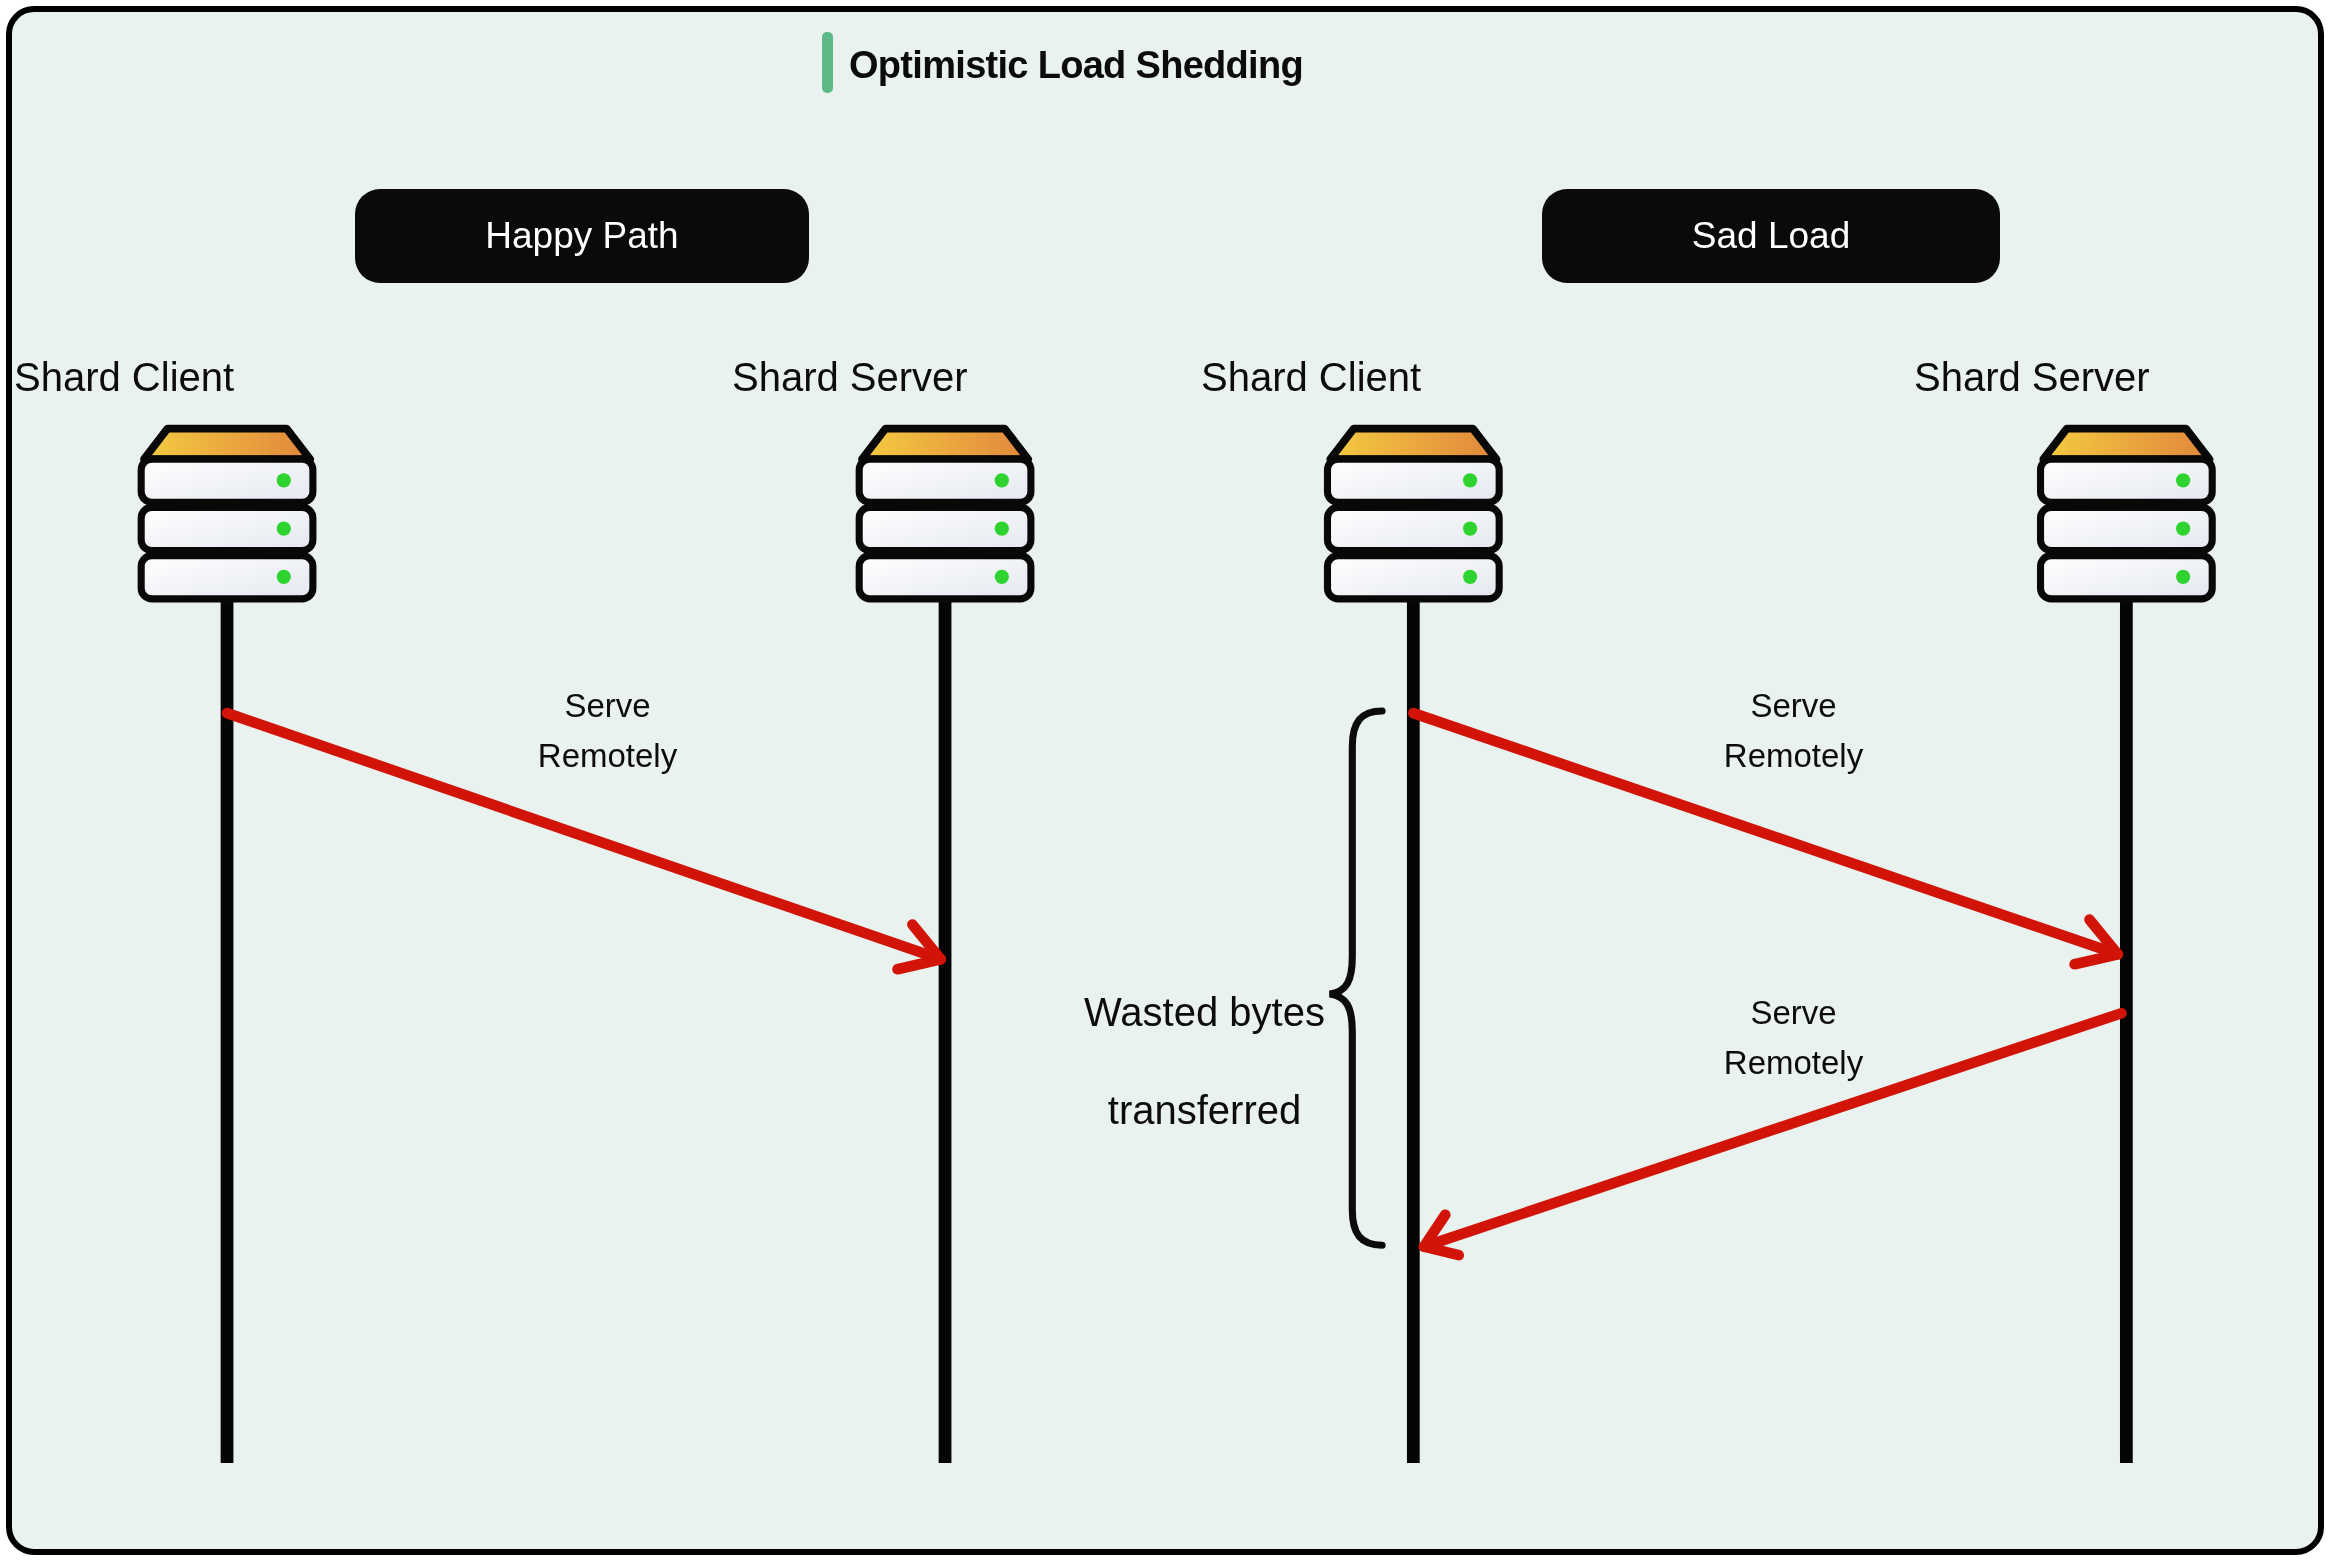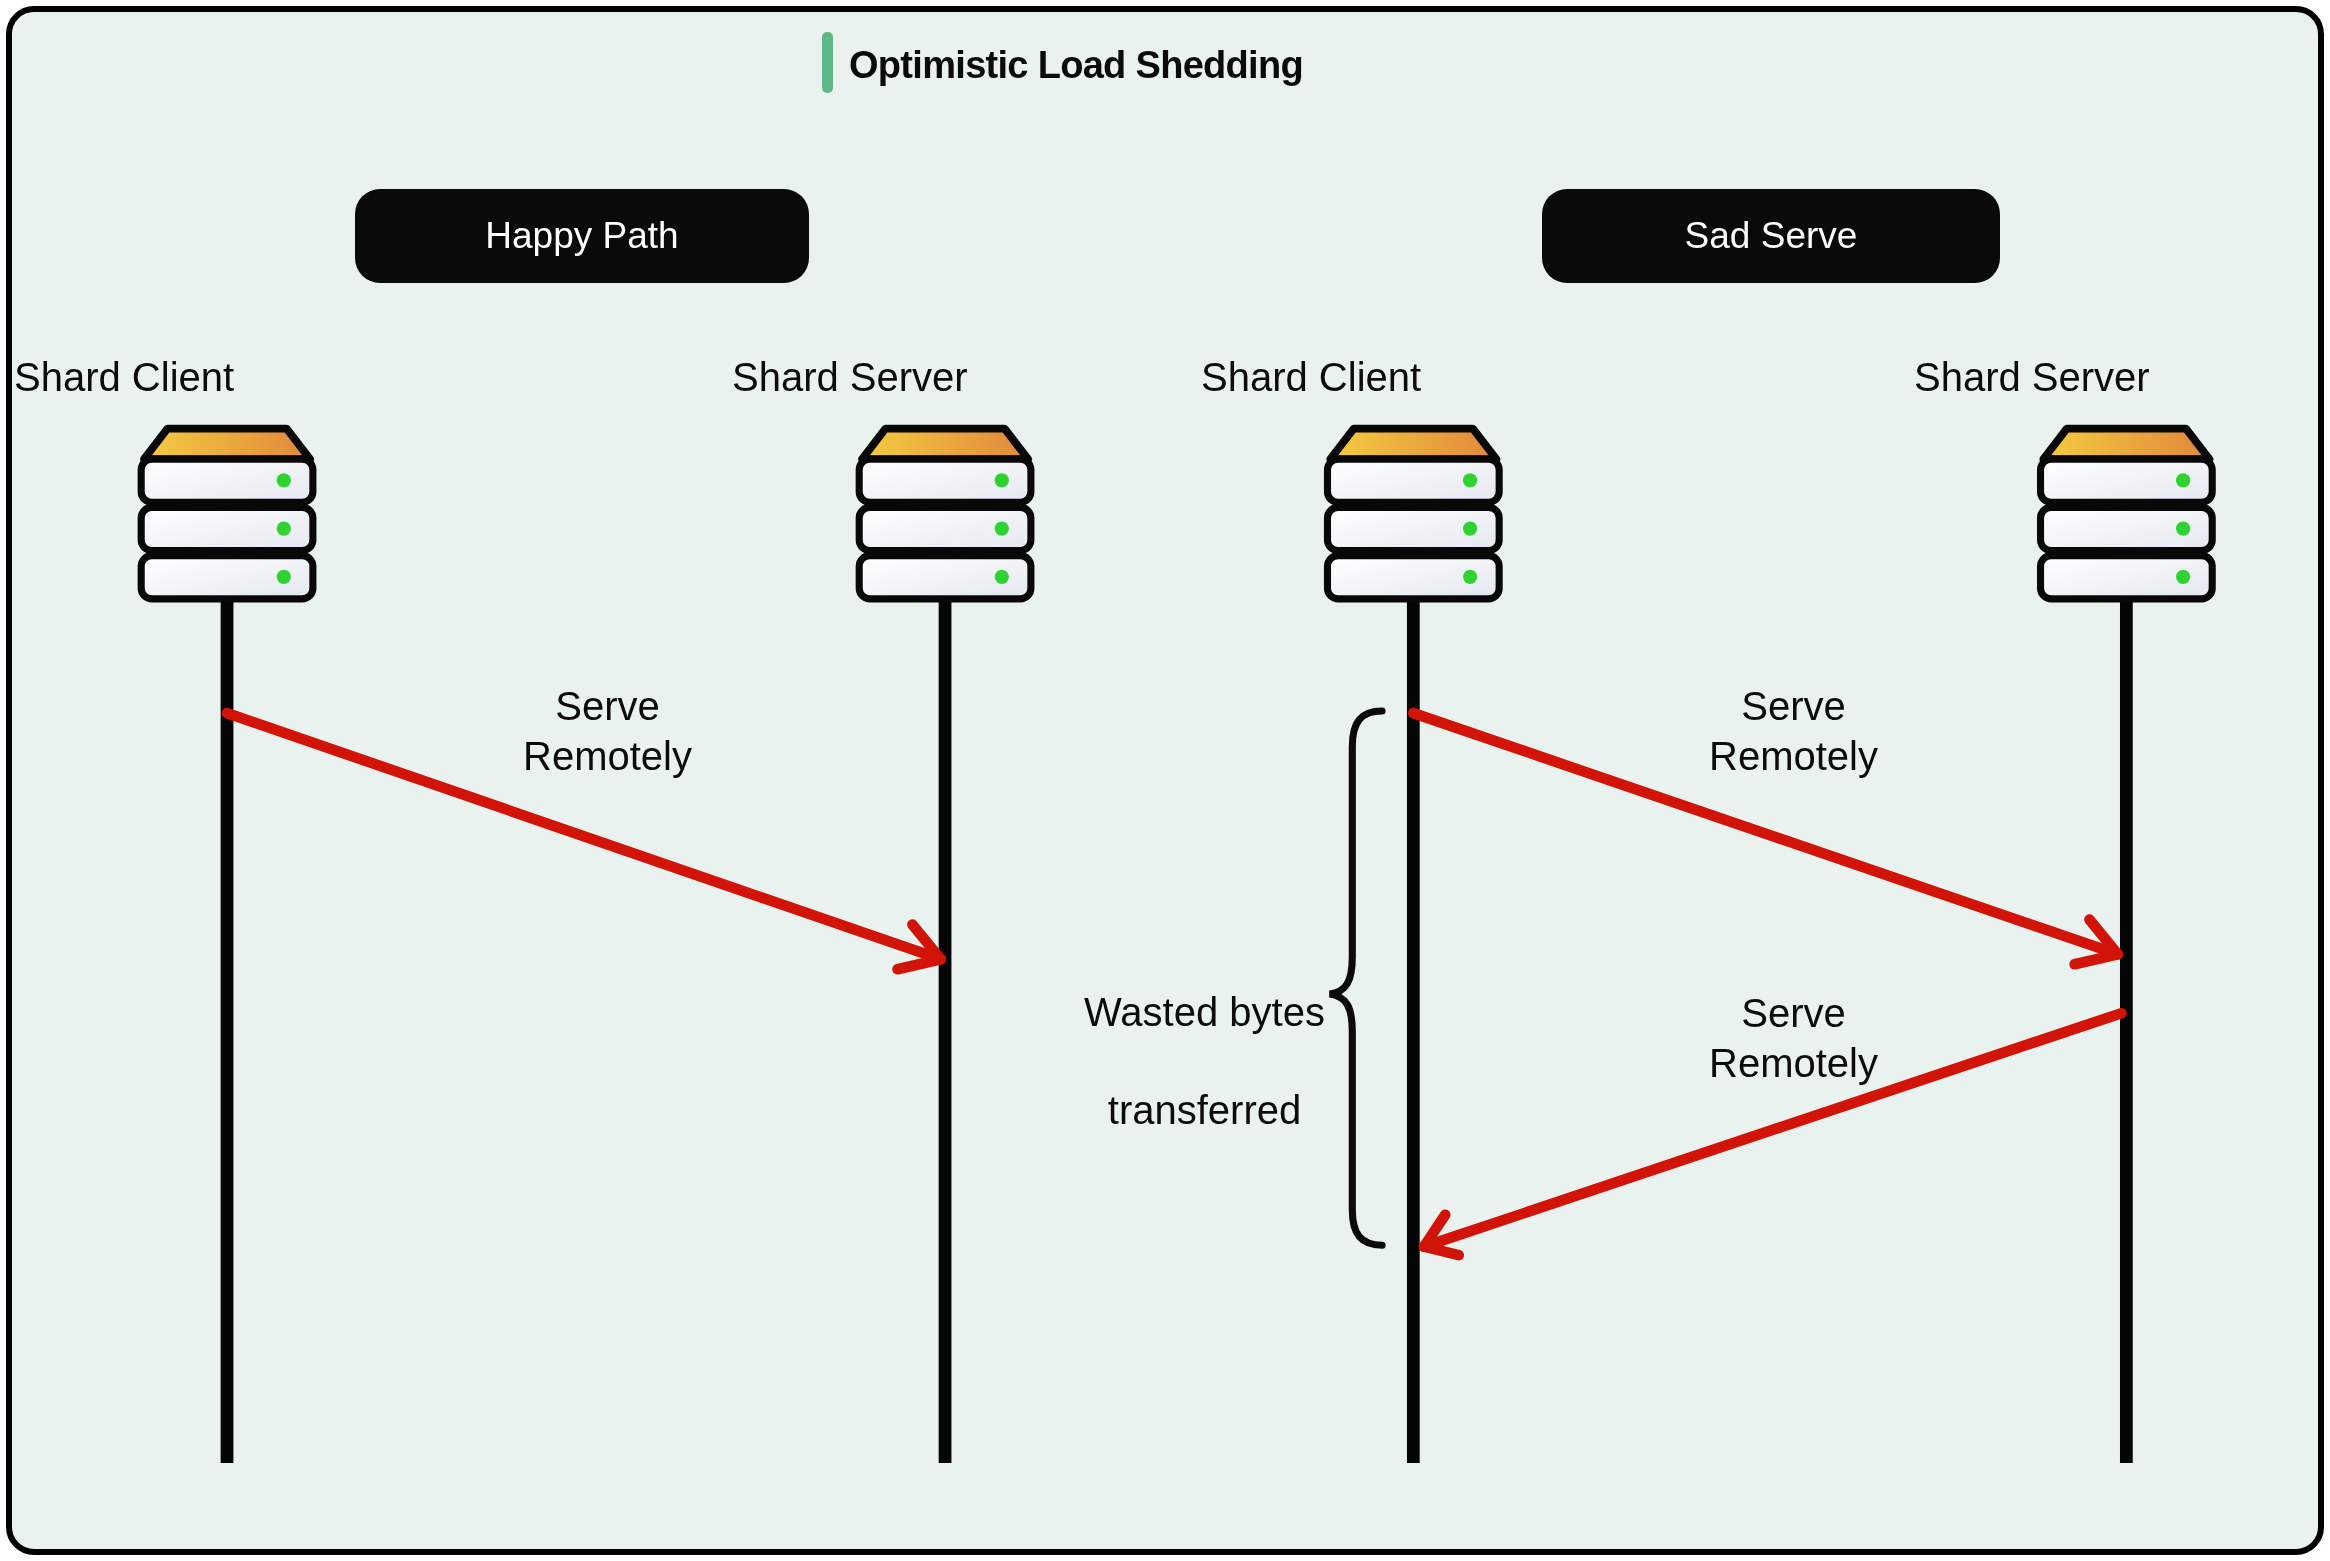--- a/index.html
+++ b/index.html
@@ -26,21 +26,21 @@
     color:#ffffff;font-size:37px;font-weight:500;
   }
   .badge.happy{left:355px;width:454px;}
   .badge.sad{left:1542px;width:458px;}
   .node-label{
     position:absolute;top:355px;width:426px;text-align:left;
     font-size:40px;font-weight:400;line-height:44px;white-space:nowrap;color:#0c0c0c;
   }
   .msg-label{
     position:absolute;width:355px;text-align:center;
-    font-size:40px;font-weight:400;line-height:50px;color:#0c0c0c;
+    font-size:33px;font-weight:400;line-height:50px;color:#0c0c0c;
   }
   .msg-label span{display:block;}
   .annotation{
     position:absolute;left:1034px;top:941px;width:341px;text-align:center;
     font-size:40px;font-weight:400;line-height:54px;color:#0c0c0c;
   }
   .annotation span{display:block;margin-top:44px;}
 </style>
 </head>
 <body>
@@ -101,21 +101,21 @@
            L 1906,1705 C 1906,1739 1918,1755 1948,1755" fill="none" stroke="#0b0b0b" stroke-width="10" stroke-linecap="round"></path>
 </svg>
 
 <div class="title-accent"></div>
 <div class="title">Optimistic Load Shedding</div>
 
 <div class="badge happy">
   <span>Happy Path</span>
 </div>
 <div class="badge sad">
-  <span>Sad Serve</span>
+  <span>Sad Load</span>
 </div>
 
 <div class="node-label" style="left:14px;">Shard Client</div>
 <div class="node-label" style="left:732px;">Shard Server</div>
 <div class="node-label" style="left:1201px;">Shard Client</div>
 <div class="node-label" style="left:1914px;">Shard Server</div>
 
 <div class="msg-label" style="left:430px;top:681px;">
   <span>Serve</span>
   <span>Remotely</span>

